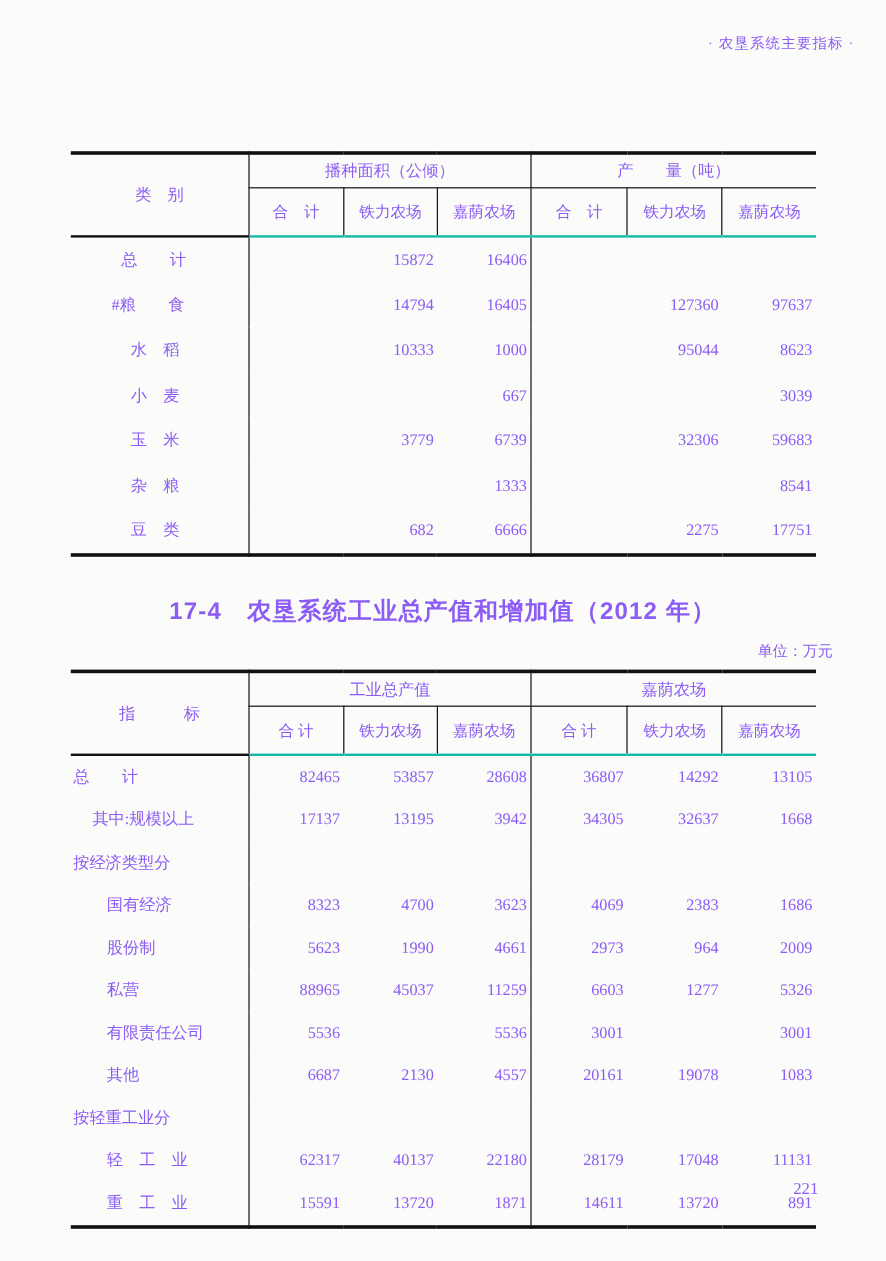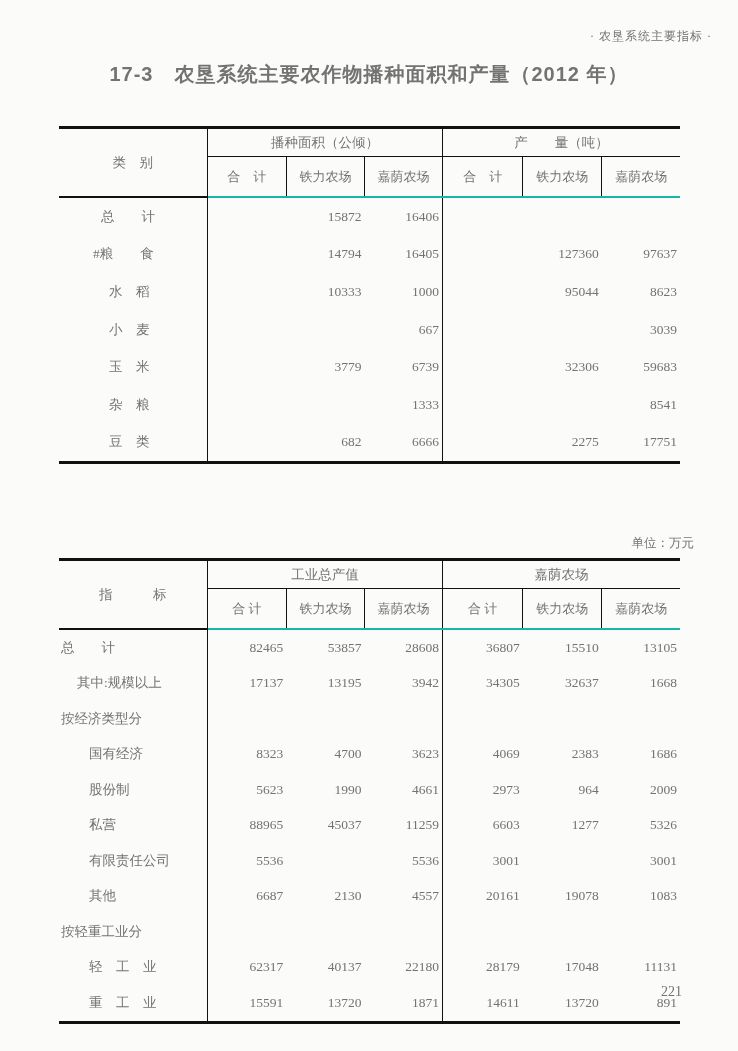--- a/index.html
+++ b/index.html
@@ -1,20 +1,20 @@
 <!DOCTYPE html>
 <html><head>
 <meta charset="utf-8">
 <style>
   html,body { margin:0; padding:0; }
   .page {
     position:relative;
     width:738px; height:1051px;
     background:#fbfbf9;
-    color:#737373;
+    color:#8b5cf6;
     font-family:"Liberation Serif", serif;
     overflow:hidden;
   }
   .header-note {
     position:absolute; top:28px; right:26px;
     font-size:12px; letter-spacing:1px;
   }
   .tbl-title {
     position:absolute; left:0; width:100%;
     text-align:center;
@@ -78,21 +78,20 @@
   #t2 tbody td.ind1 { padding-left:18px; }
   #t2 tbody td.ind2 { padding-left:30px; }
 </style>
 </head>
 <body>
 
 <div class="page">
 
   <div class="header-note">· 农垦系统主要指标 ·</div>
 
-  <h1 class="tbl-title" id="title1">17-3　农垦系统主要农作物播种面积和产量（2012 年）</h1>
 
   <table class="stat" id="t1">
     <colgroup>
       <col style="width:148px">
         <col style="width:79px">
         <col style="width:78px">
         <col style="width:78px">
       <col style="width:80px">
         <col style="width:79px">
         <col style="width:78px">
@@ -172,20 +171,21 @@
           <td class="num c0"></td>
           <td class="num c1">682</td>
           <td class="num c2">6666</td>
           <td class="num c3"></td>
           <td class="num c4">2275</td>
           <td class="num c5">17751</td>
         </tr>
       </tbody>
   </table>
 
+  <h1 class="tbl-title" id="title2">17-4　农垦系统工业总产值和增加值（2012 年）</h1>
 
   <div class="unit-note">单位：万元</div>
 
   <table class="stat" id="t2">
     <colgroup>
       <col style="width:148px">
         <col style="width:79px">
         <col style="width:78px">
         <col style="width:78px">
       <col style="width:80px">
@@ -207,21 +207,21 @@
         <th class="s5">嘉荫农场</th>
       </tr>
     </thead>
     <tbody>
         <tr>
           <td class="label ind0">总　　计</td>
           <td class="num c0">82465</td>
           <td class="num c1">53857</td>
           <td class="num c2">28608</td>
           <td class="num c3">36807</td>
-          <td class="num c4">15510</td>
+          <td class="num c4">14292</td>
           <td class="num c5">13105</td>
         </tr>
         <tr>
           <td class="label ind1">其中:规模以上</td>
           <td class="num c0">17137</td>
           <td class="num c1">13195</td>
           <td class="num c2">3942</td>
           <td class="num c3">34305</td>
           <td class="num c4">32637</td>
           <td class="num c5">1668</td>

